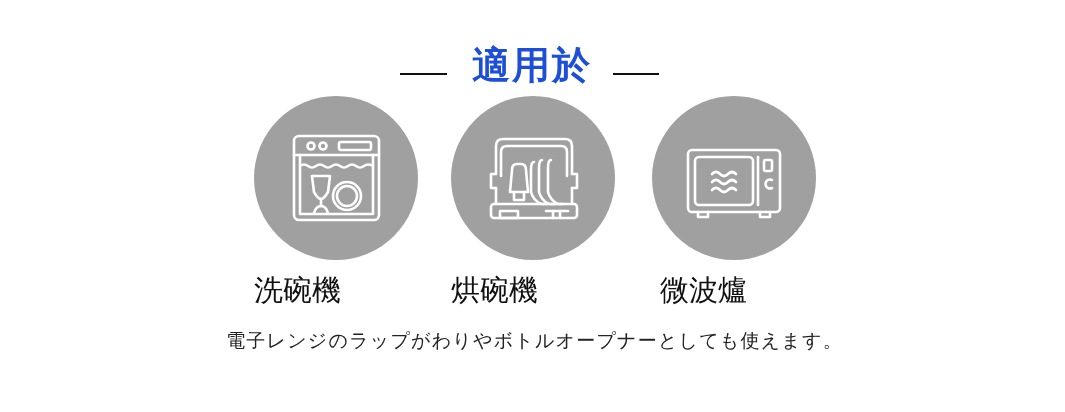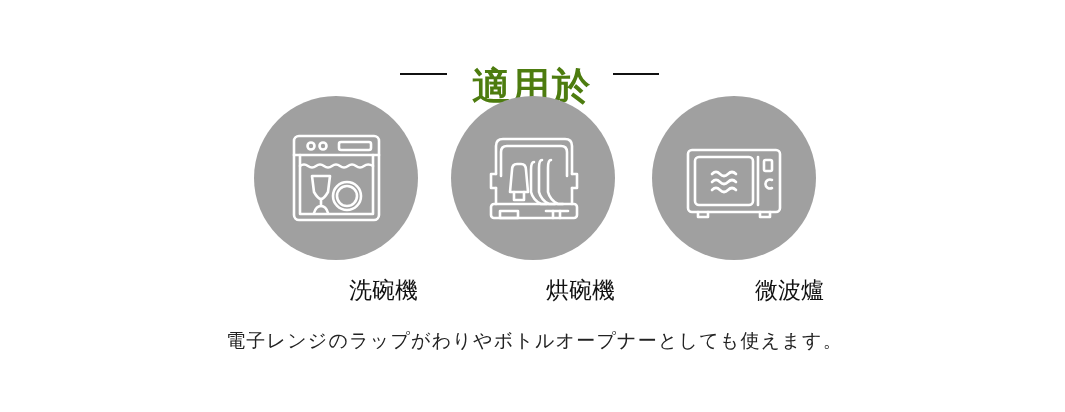--- a/index.html
+++ b/index.html
@@ -25,30 +25,30 @@
     .title-dash {
       position: absolute;
       top: 49px;
       height: 2px;
       background: #111111;
     }
     .title-dash.left { left: 400px; width: 47px; }
     .title-dash.right { left: 613px; width: 46px; }
     .title-text {
       position: absolute;
-      top: 38px;
+      top: 20px;
       left: 440px;
       width: 184px;
       text-align: center;
-      font-family: Liberation Serif, serif;
+      font-family: Liberation Mono, monospace;
       font-size: 38px;
       font-weight: bold;
       line-height: 48px;
       letter-spacing: 2px;
-      color: #4d7c0f;
+      color: #1d4ed8;
     }
     .circle {
       position: absolute;
       top: 96px;
       width: 164px;
       height: 164px;
       border-radius: 50%;
       background: #a0a0a0;
     }
     .circle svg {
@@ -58,23 +58,23 @@
       width: 164px;
       height: 164px;
     }
     .c1 { left: 254px; }
     .c2 { left: 451px; }
     .c3 { left: 652px; }
     .label {
       position: absolute;
       top: 270px;
       width: 164px;
-      text-align: right;
+      text-align: left;
       font-family: "DejaVu Sans", "Liberation Sans", sans-serif;
-      font-size: 23px;
+      font-size: 29px;
       line-height: 40px;
       color: #111111;
     }
     .l1 { left: 254px; }
     .l2 { left: 451px; }
     .l3 { left: 660px; }
     .caption {
       position: absolute;
       top: 326px;
       left: 0;

